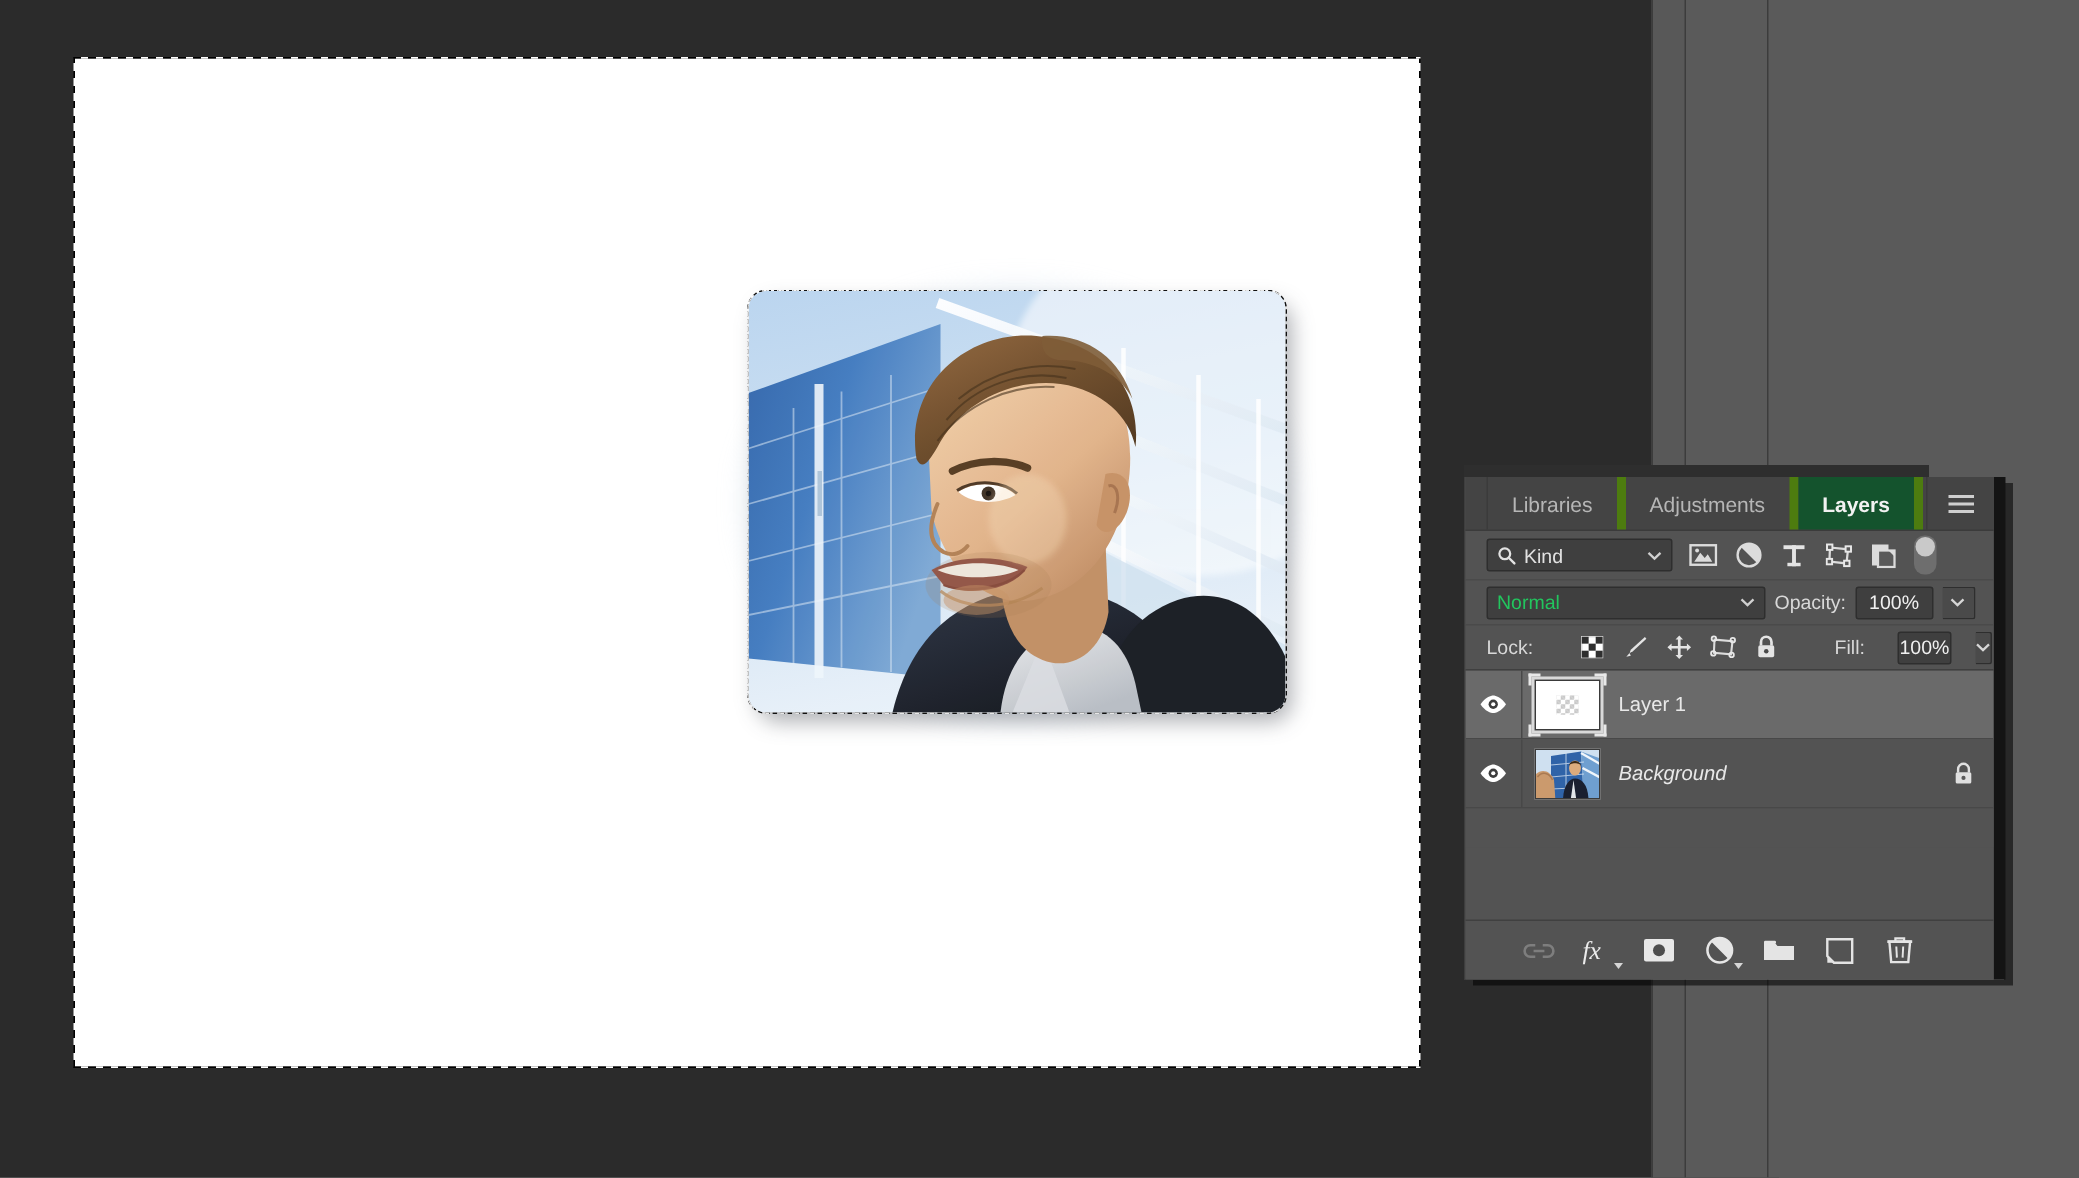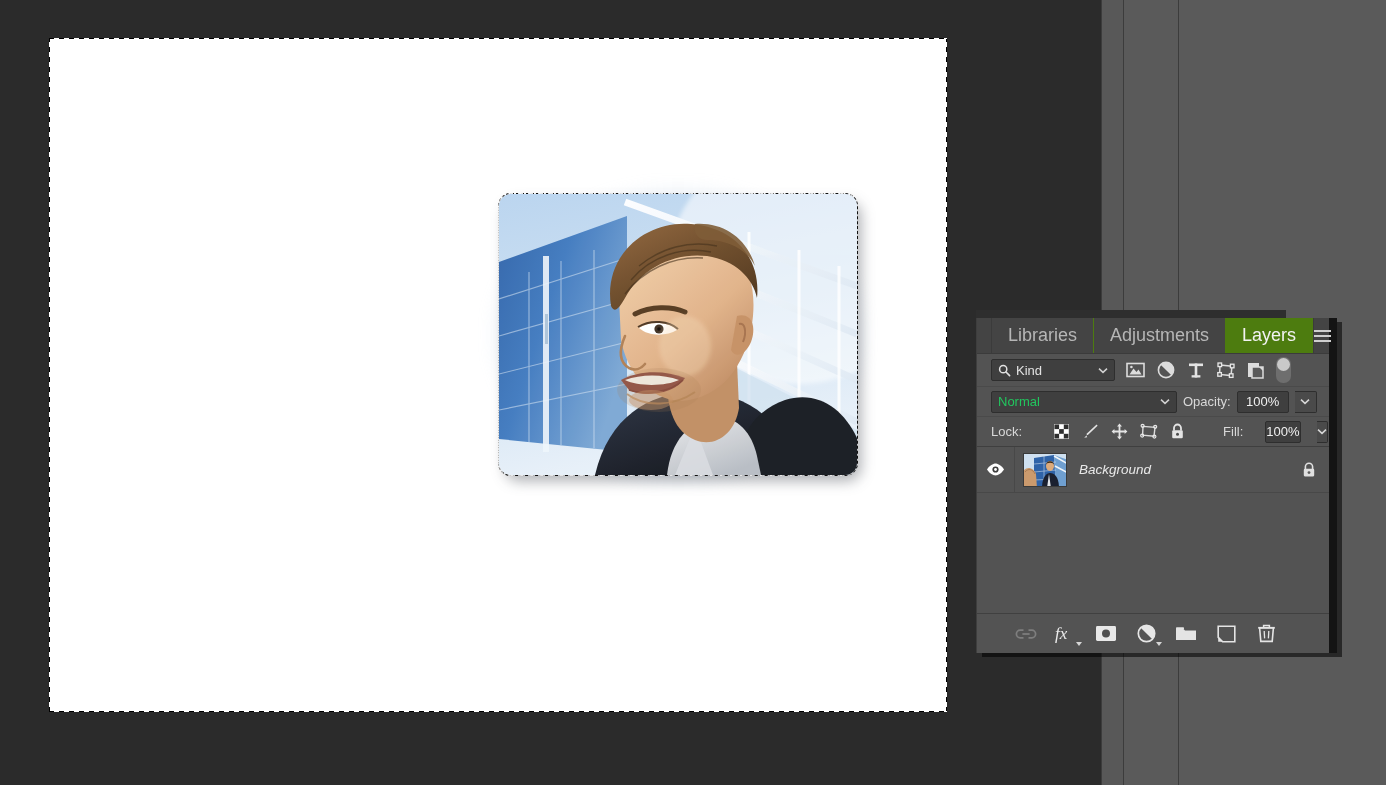--- a/index.html
+++ b/index.html
@@ -102,26 +102,26 @@
 
   
   .tab-row {
     display: flex; align-items: stretch;
     height: 36px; background: #444444;
     border-bottom: 1px solid #3b3b3b;
     padding-left: 14px;
   }
   .tab {
     display: flex; align-items: center; padding: 0 16px;
-    font-size: 18px; color: #b6b6b6;
-    border-right: 1px solid #4d7c0f;
+    font-size: 14px; color: #b6b6b6;
+    border-right: 6px solid #4d7c0f;
     cursor: pointer;
   }
   .tab:first-child { border-left: 1px solid #3b3b3b; }
-  .tab.active { background: #4d7c0f; color: #f2f2f2; font-weight: normal; }
+  .tab.active { background: #14532d; color: #f2f2f2; font-weight: bold; }
   .tab-spacer { flex: 1; border-right: 1px solid #3b3b3b; }
   .panel-menu {
     display: flex; align-items: center; justify-content: center;
     width: 44px; cursor: pointer;
   }
   .burger { width: 17px; height: 12px; display: flex; flex-direction: column; justify-content: space-between; }
   .burger i { display: block; height: 2px; background: #cfcfcf; }
 
   
   .filter-row {
@@ -532,20 +532,44 @@
       <div class="num-field" style="margin-left:6px">100%</div>
       <div class="num-stepper">
         <svg width="10" height="7" viewBox="0 0 10 7">
           <polyline points="1,1.6 5,5.4 9,1.6" fill="none" stroke="#d6d6d6" stroke-width="1.5"></polyline>
         </svg>
       </div>
     </div>
 
     <div class="layer-list">
 
+      <div class="layer-row selected">
+        <div class="eye-cell">
+          <svg width="19" height="13" viewBox="0 0 19 13">
+            <path d="M1,6.5 C4,1.8 8,0.6 9.5,0.6 C11,0.6 15,1.8 18,6.5 C15,11.2 11,12.4 9.5,12.4 C8,12.4 4,11.2 1,6.5 Z" fill="#ffffff"></path>
+            <circle cx="9.5" cy="6.5" r="3.1" fill="#3d3d3d"></circle>
+            <circle cx="9.5" cy="6.5" r="1.4" fill="#ffffff"></circle>
+          </svg>
+        </div>
+        <div class="thumb-cell">
+          <div style="position:relative">
+            <div class="thumb framed">
+              <div class="checker"></div>
+            </div>
+            <div class="thumb-corners">
+              <i></i>
+                <i></i>
+                <i></i>
+                <i></i>
+            </div>
+          </div>
+        </div>
+        <div class="layer-name">Layer 1</div>
+        <div class="lock-cell"></div>
+      </div>
 
       <div class="layer-row">
         <div class="eye-cell">
           <svg width="19" height="13" viewBox="0 0 19 13">
             <path d="M1,6.5 C4,1.8 8,0.6 9.5,0.6 C11,0.6 15,1.8 18,6.5 C15,11.2 11,12.4 9.5,12.4 C8,12.4 4,11.2 1,6.5 Z" fill="#ffffff"></path>
             <circle cx="9.5" cy="6.5" r="3.1" fill="#3d3d3d"></circle>
             <circle cx="9.5" cy="6.5" r="1.4" fill="#ffffff"></circle>
           </svg>
         </div>
         <div class="thumb-cell">

